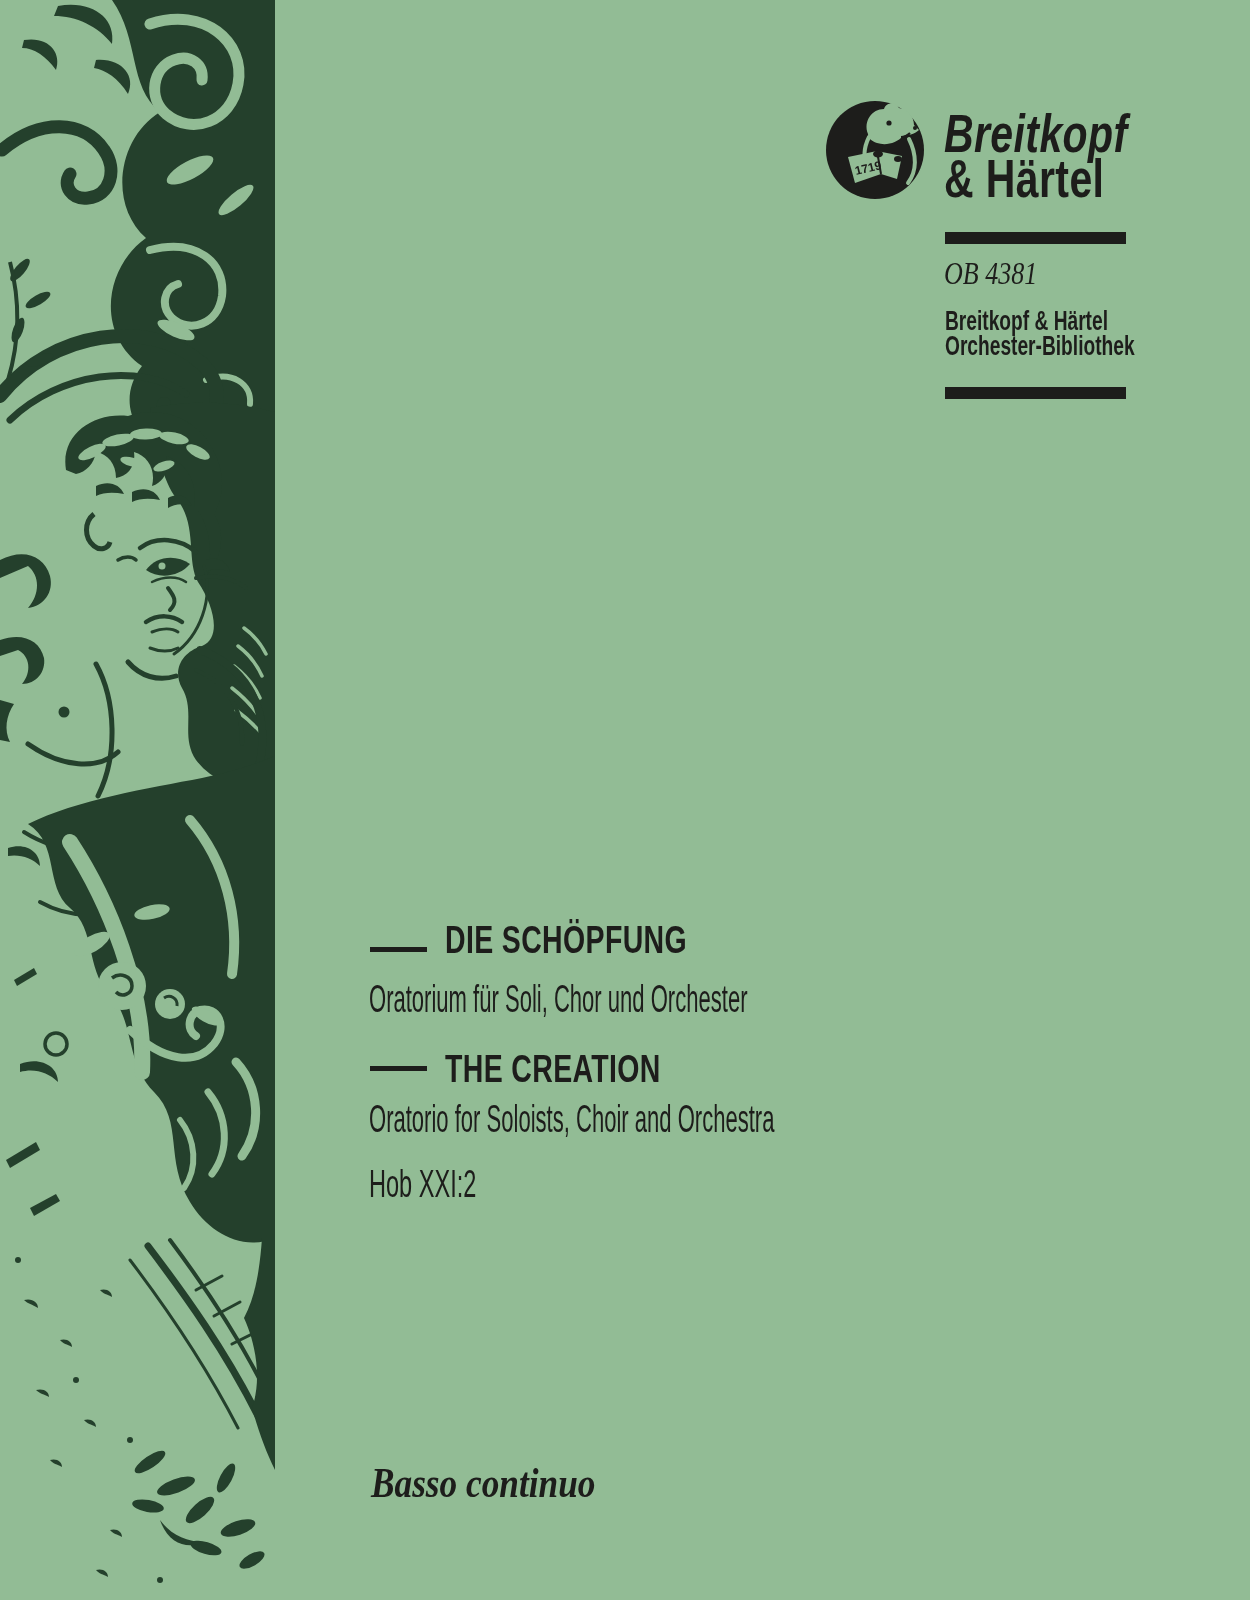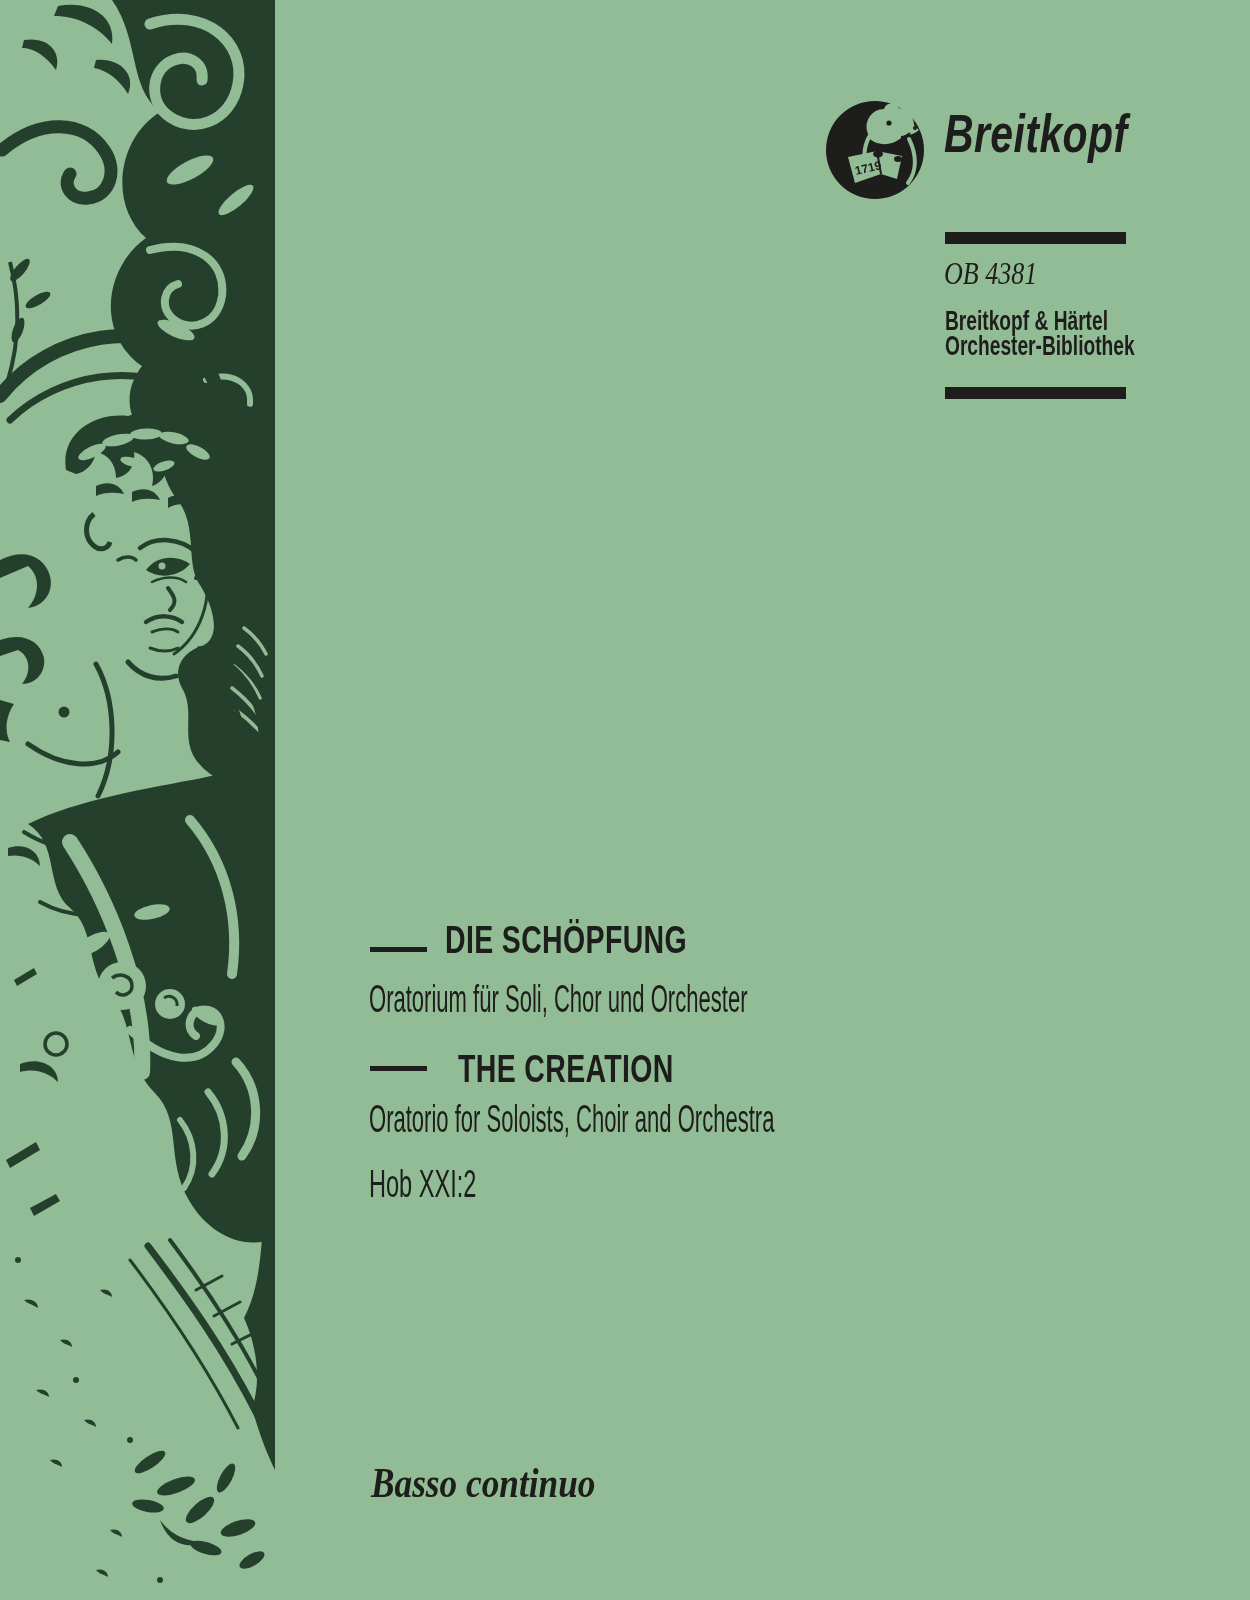--- a/index.html
+++ b/index.html
@@ -26,21 +26,21 @@
   .series{font-weight:700;font-size:27px;}
   .series .cx{transform:scaleX(.71);}
   .ser1{left:945px;top:308px;}
   .ser2{left:945px;top:333px;}
   
   .composer{left:352px;top:777px;font-family:"Liberation Serif",serif;font-style:italic;font-size:116px;}
   .composer .cx{transform:scaleX(.78);}
   .title{font-weight:700;font-size:39px;letter-spacing:0.5px;}
   .title .cx{transform:scaleX(.73);}
   .title-de{left:445px;top:920px;}
-  .title-en{left:458px;top:1049px;}
+  .title-en{left:445px;top:1049px;}
   .dash{position:absolute;left:370px;width:57px;height:5px;background:var(--ink);}
   .dash-de{top:947px;}
   .dash-en{top:1066px;}
   .subtitle{font-size:38px;font-weight:400;}
   .subtitle .cx{transform:scaleX(.58);}
   .sub-de{left:369px;top:980px;}
   .sub-en{left:369px;top:1100px;}
   .hob{left:369px;top:1165px;font-size:38px;}
   .hob .cx{transform:scaleX(.62);}
   .part{left:371px;top:1461px;font-family:"Liberation Serif",serif;font-style:italic;font-size:43px;font-weight:bold;}
@@ -244,20 +244,23 @@
       <path fill="none" stroke="#1d1d1b" stroke-width="2" d="M55,54 L59,77"></path>
       <ellipse fill="#1d1d1b" cx="56" cy="57" rx="5" ry="3.5"></ellipse>
       <ellipse fill="#1d1d1b" cx="76" cy="62" rx="4" ry="3"></ellipse>
       <text transform="translate(34,78) rotate(-13)" fill="#1d1d1b" font-family="Liberation Sans, sans-serif" font-size="12" font-weight="700">1719</text>
     </g>
   </svg>
 
   <div class="abs wordmark wm1">
     <span class="cx">Breitkopf</span>
     </div>
+  <div class="abs wordmark wm2">
+    <span class="cx">&amp; Härtel</span>
+    </div>
   <div class="rule rule1"></div>
   <div class="abs ob">
     <span class="cx">OB 4381</span>
     </div>
   <div class="abs series ser1">
     <span class="cx">Breitkopf &amp; Härtel</span>
     </div>
   <div class="abs series ser2">
     <span class="cx">Orchester-Bibliothek</span>
     </div>

